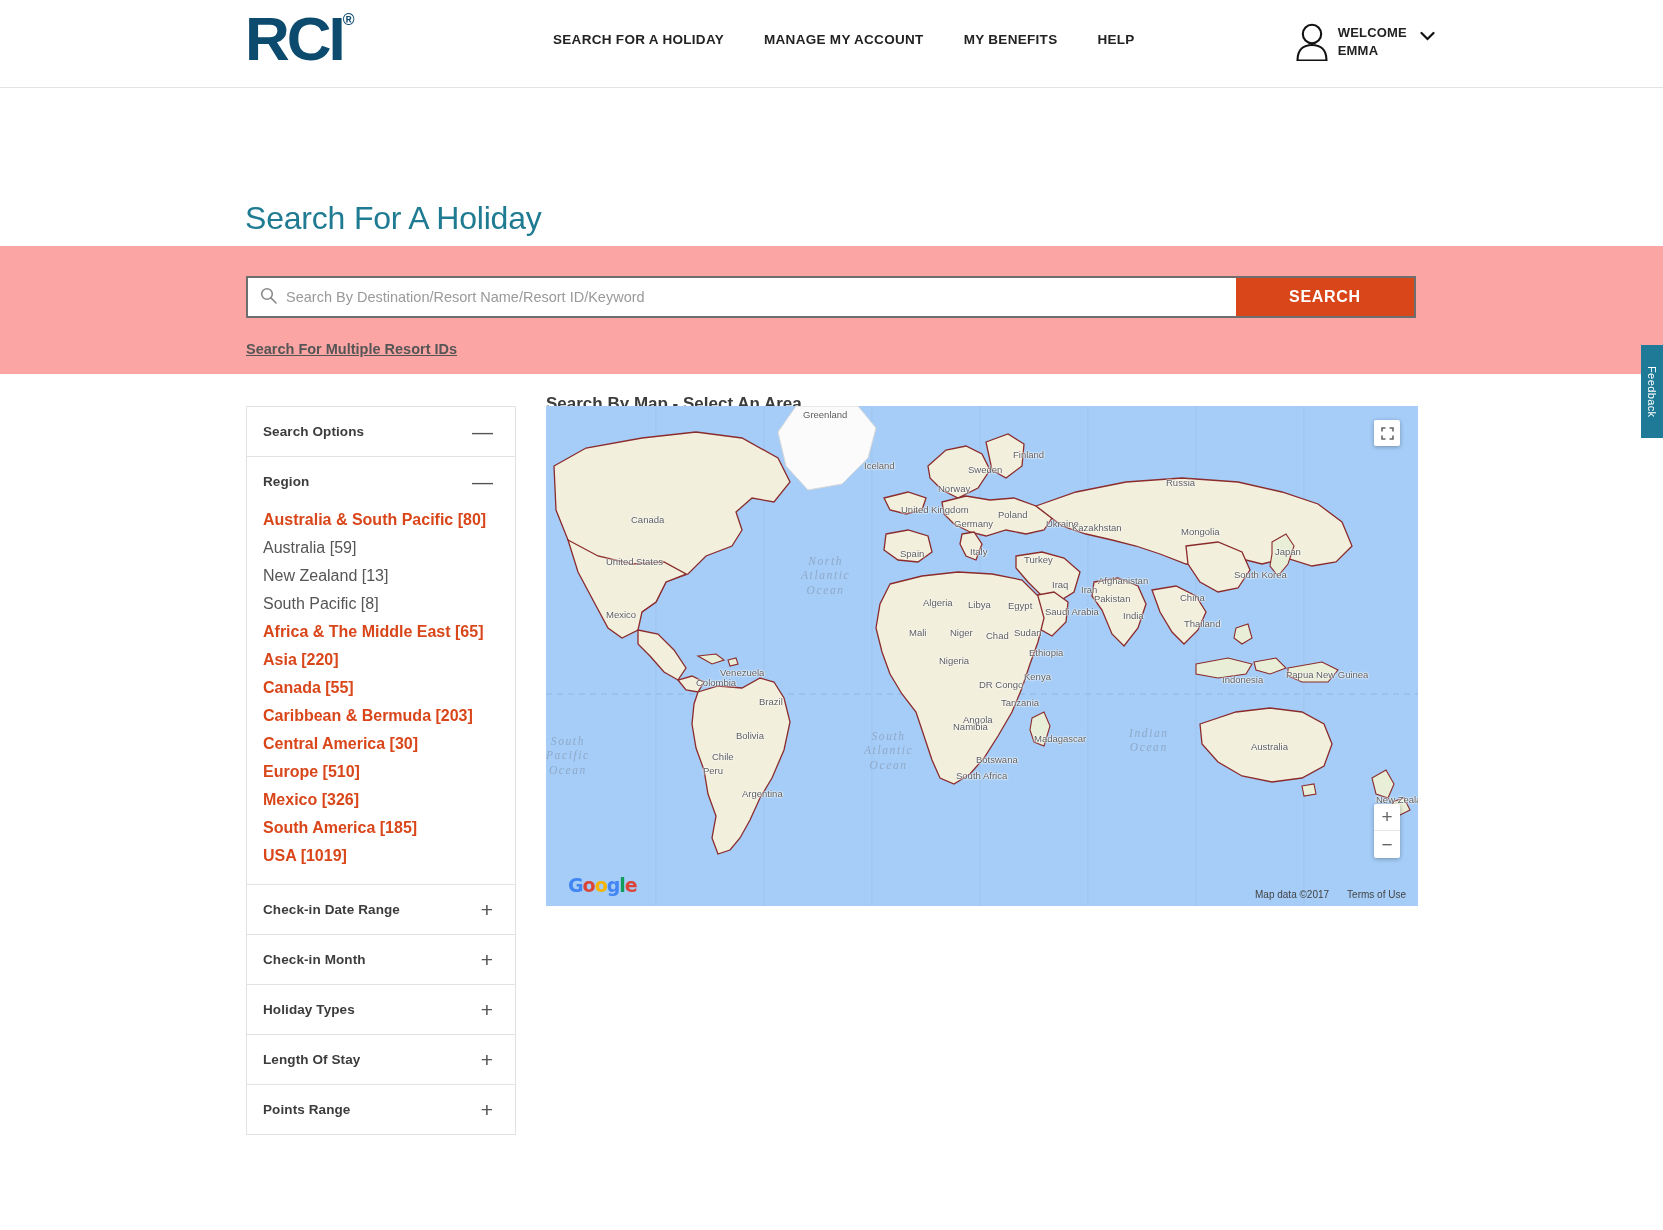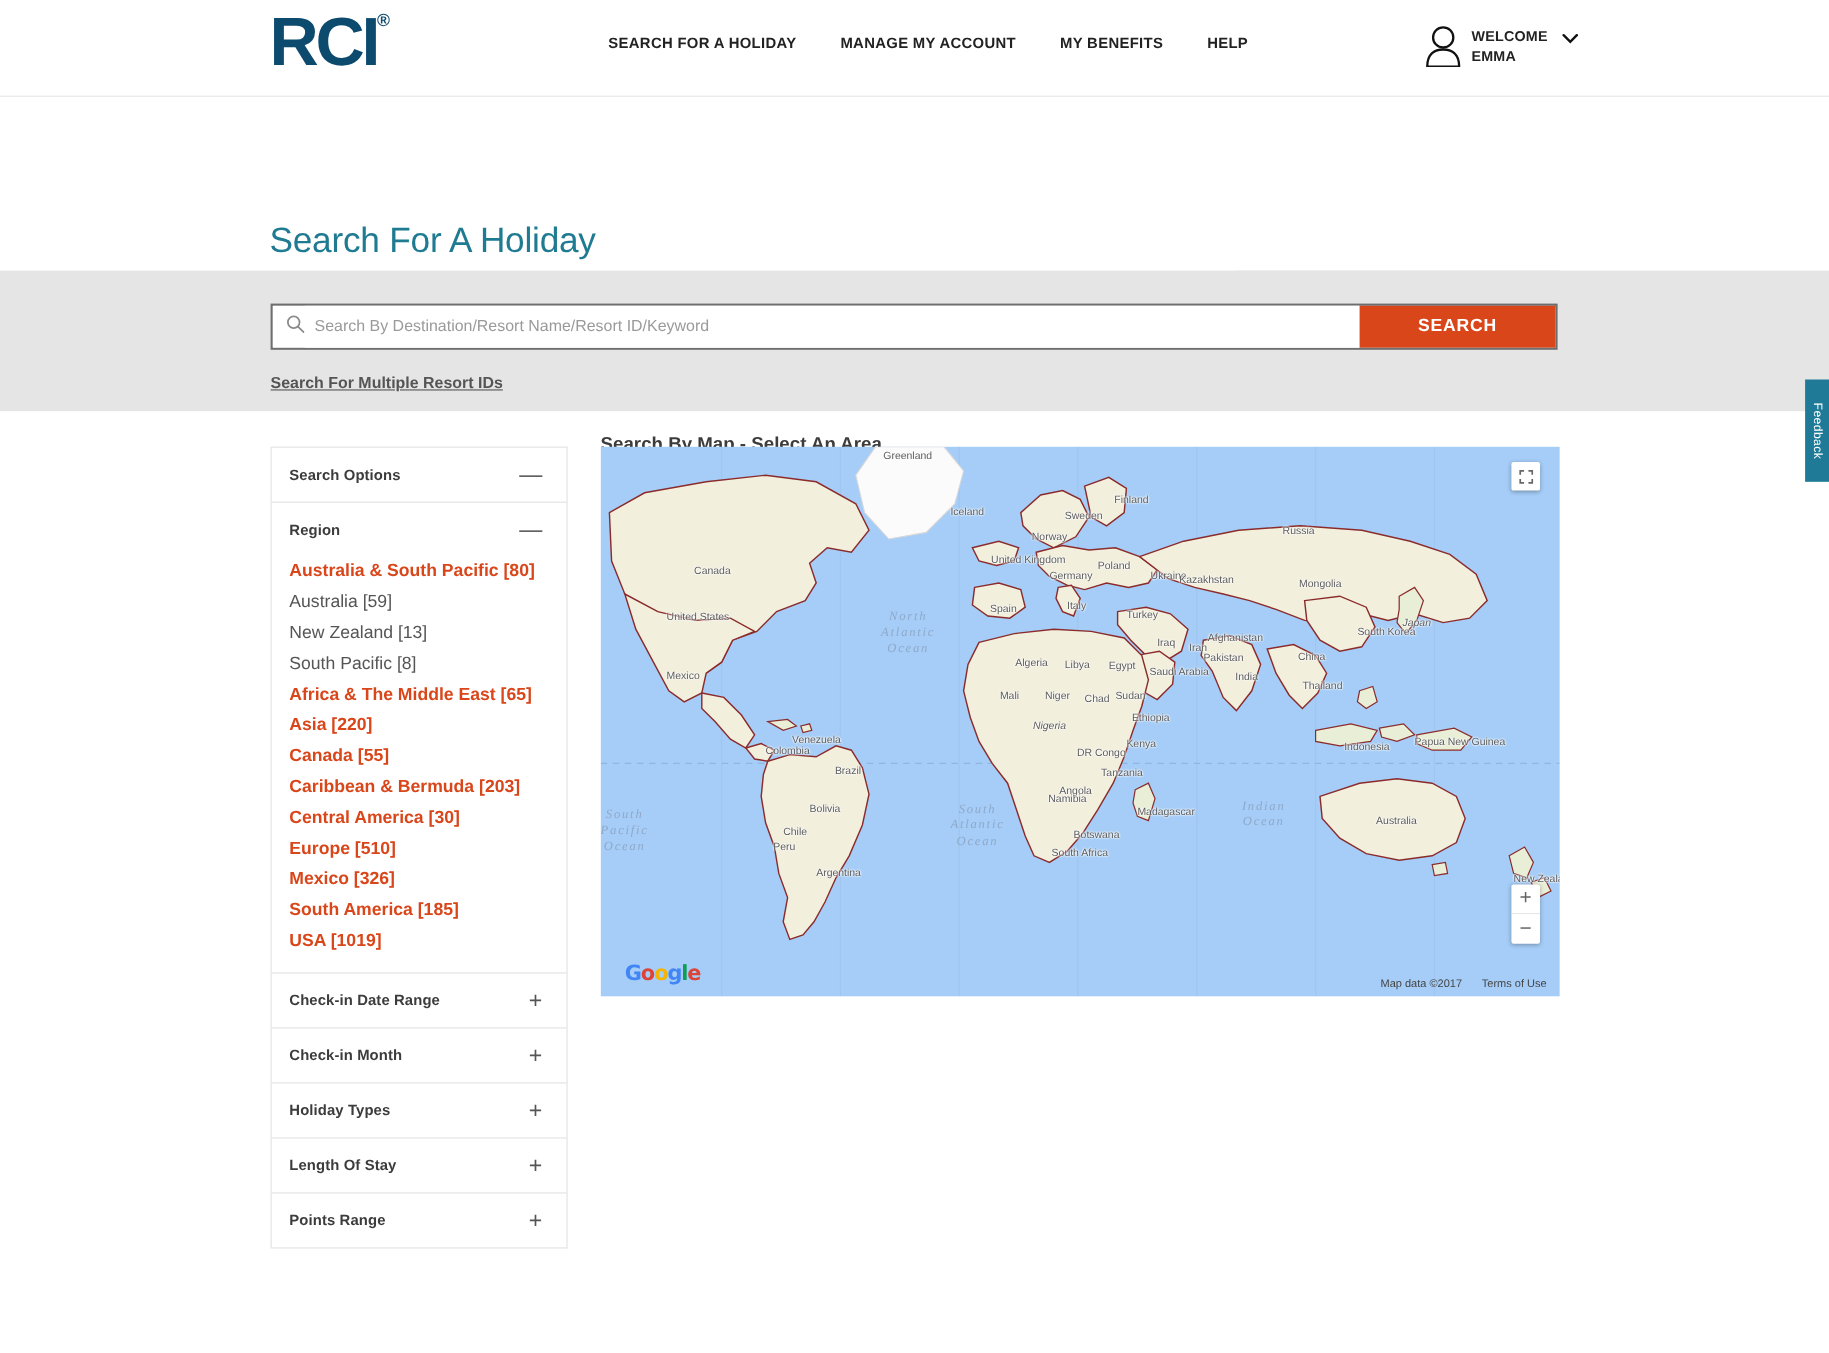--- a/index.html
+++ b/index.html
@@ -66,21 +66,21 @@
   }
   .home-res .hr-title { font-size:17px; font-weight:bold; color:#3c3c3c; }
   .home-res .hr-sub { font-size:13.5px; color:#666; margin-top:5px; }
   .home-res .hr-link {
     font-size:13.5px; font-weight:bold; color:#d9461a;
     margin-top:4px; cursor:pointer;
   }
 
   
   .searchband {
-    background:#e5e5e5; height:128px; position:relative;
+    background:#fca5a5; height:128px; position:relative;
   }
   .searchrow {
     position:absolute; left:246px; top:30px;
     display:flex; width:1170px; height:42px;
     border:2px solid #6e6e6e;
   }
   .search-input-wrap {
     flex:1; background:#fff; display:flex; align-items:center;
     padding-left:12px;
   }
@@ -452,39 +452,39 @@
           <div class="country-label" style="left: 355px; top: 98px;">United Kingdom</div>
           <div class="country-label" style="left: 452px; top: 103px;">Poland</div>
           <div class="country-label" style="left: 500px; top: 112px;">Ukraine</div>
           <div class="country-label" style="left: 408px; top: 112px;">Germany</div>
           <div class="country-label" style="left: 526px; top: 116px;">Kazakhstan</div>
           <div class="country-label" style="left: 635px; top: 120px;">Mongolia</div>
           <div class="country-label" style="left: 60px; top: 150px;">United States</div>
           <div class="country-label" style="left: 354px; top: 142px;">Spain</div>
           <div class="country-label" style="left: 424px; top: 140px;">Italy</div>
           <div class="country-label" style="left: 478px; top: 148px;">Turkey</div>
-          <div class="country-label" style="left: 729px; top: 155px; font-style: italic;">Japan</div>
+          <div class="country-label" style="left: 729px; top: 140px;">Japan</div>
           <div class="country-label" style="left: 634px; top: 186px;">China</div>
           <div class="country-label" style="left: 688px; top: 163px;">South Korea</div>
           <div class="country-label" style="left: 552px; top: 169px;">Afghanistan</div>
           <div class="country-label" style="left: 506px; top: 173px;">Iraq</div>
           <div class="country-label" style="left: 535px; top: 178px;">Iran</div>
           <div class="country-label" style="left: 548px; top: 187px;">Pakistan</div>
           <div class="country-label" style="left: 60px; top: 203px;">Mexico</div>
           <div class="country-label" style="left: 377px; top: 191px;">Algeria</div>
           <div class="country-label" style="left: 422px; top: 193px;">Libya</div>
           <div class="country-label" style="left: 462px; top: 194px;">Egypt</div>
           <div class="country-label" style="left: 499px; top: 200px;">Saudi Arabia</div>
           <div class="country-label" style="left: 577px; top: 204px;">India</div>
           <div class="country-label" style="left: 363px; top: 221px;">Mali</div>
           <div class="country-label" style="left: 404px; top: 221px;">Niger</div>
           <div class="country-label" style="left: 440px; top: 224px;">Chad</div>
           <div class="country-label" style="left: 468px; top: 221px;">Sudan</div>
           <div class="country-label" style="left: 638px; top: 212px;">Thailand</div>
-          <div class="country-label" style="left: 393px; top: 249px; font-style: italic;">Nigeria</div>
+          <div class="country-label" style="left: 393px; top: 249px;">Nigeria</div>
           <div class="country-label" style="left: 483px; top: 241px;">Ethiopia</div>
           <div class="country-label" style="left: 174px; top: 261px;">Venezuela</div>
           <div class="country-label" style="left: 150px; top: 271px;">Colombia</div>
           <div class="country-label" style="left: 433px; top: 273px;">DR Congo</div>
           <div class="country-label" style="left: 478px; top: 265px;">Kenya</div>
           <div class="country-label" style="left: 676px; top: 268px;">Indonesia</div>
           <div class="country-label" style="left: 740px; top: 263px;">Papua New Guinea</div>
           <div class="country-label" style="left: 213px; top: 290px;">Brazil</div>
           <div class="country-label" style="left: 455px; top: 291px;">Tanzania</div>
           <div class="country-label" style="left: 157px; top: 311px; margin-top: 48px;">Peru</div>

